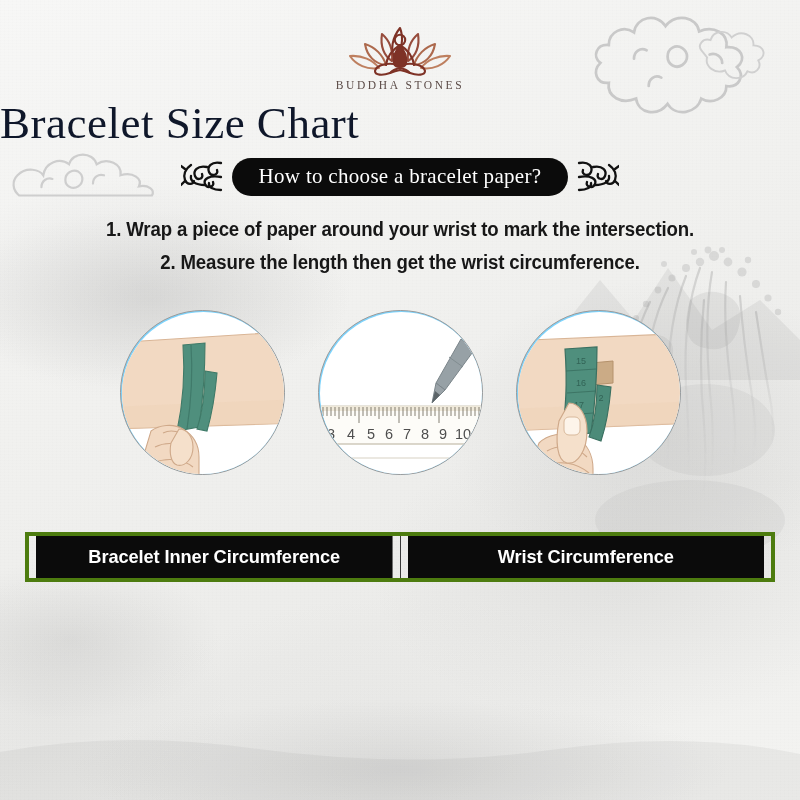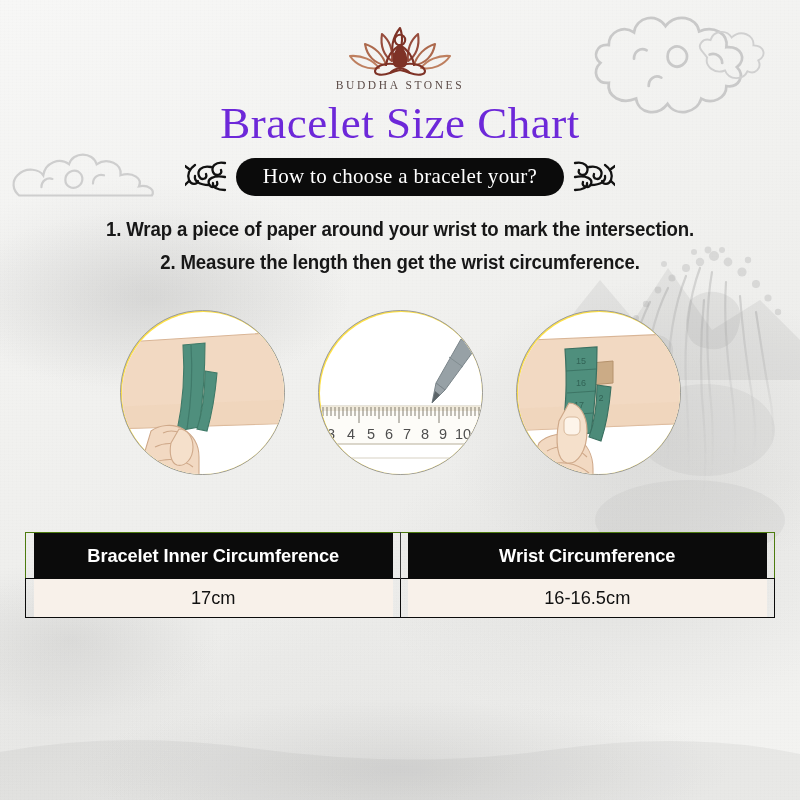--- a/index.html
+++ b/index.html
@@ -38,23 +38,23 @@
   #logo-block { position:absolute; top:18px; left:0; width:800px; text-align:center; }
   #logo-mark { display:block; margin:0 auto; }
   #logo-word {
     font-family:"Liberation Serif", serif;
     font-size:11.5px; letter-spacing:2.6px;
     color:#5a4a46; margin-top:1px;
   }
 
   
   #headline {
-    position:absolute; top:97px; left:0; width:800px; text-align:center;
+    position:absolute; top:97px; left:0; width:800px; text-align:left;
     font-family:"Liberation Serif", serif;
-    font-size:45px; font-weight:400; color:#6d28d9; letter-spacing:.5px;
+    font-size:45px; font-weight:400; color:#0f172a; letter-spacing:.5px;
   }
 
   
   #banner-row {
     position:absolute; top:158px; left:0; width:800px;
     display:flex; align-items:center; justify-content:center; gap:9px;
   }
   #banner-pill {
     background:#0b0b0b; color:#fff;
     border-radius:21px;
@@ -76,29 +76,29 @@
 
   
   #circle-row {
     position:absolute; top:310px; left:0; width:800px;
     display:flex; justify-content:center; gap:33px;
   }
   .circle {
     width:165px; height:165px; border-radius:50%;
     border:1.4px solid #9a9a9a;
     overflow:hidden; position:relative;
-    background:#fde047;
+    background:#7dd3fc;
   }
 
   
   #size-table {
     position:absolute; left:25px; top:532px;
     width:750px;
     border-collapse:collapse;
-    border:1px solid #4d7c0f;
+    border:4px solid #4d7c0f;
     table-layout:fixed;
   }
   #size-table th {
     background:#0b0b0b; color:#fff;
     font-family:"Liberation Sans", sans-serif;
     font-size:19px; font-weight:600; letter-spacing:-.1px;
     height:46px; text-align:center;
     border-right:1.5px solid #3a3a3a;
     transform:scaleX(.96);
   }
@@ -266,21 +266,21 @@
         <path d="M40 18 C28 16 22 20 24 25 C26 30 34 28 32 23"></path>
         <path d="M40 31 C32 31 27 28 28 24"></path>
         <path d="M26 8 C16 6 12 12 14 17 C16 22 23 20 21 15"></path>
         <path d="M24 26 C14 26 9 22 10 17"></path>
         <path d="M10 6 C4 10 2 16 4 21 C6 26 12 26 13 22"></path>
         <path d="M4 10 L0 7"></path>
           <path d="M4 22 L0 26"></path>
       </g>
     </svg>
 
-    <div id="banner-pill">How to choose a bracelet your?</div>
+    <div id="banner-pill">How to choose a bracelet paper?</div>
 
     <svg class="flourish" width="42" height="36" viewBox="0 0 42 36">
       <g fill="none" stroke="#111" stroke-width="2.3" stroke-linecap="round" transform="translate(42,0) scale(-1,1)">
         <path d="M40 4 C30 2 26 8 28 13 C30 18 38 16 36 11"></path>
         <path d="M40 18 C28 16 22 20 24 25 C26 30 34 28 32 23"></path>
         <path d="M40 31 C32 31 27 28 28 24"></path>
         <path d="M26 8 C16 6 12 12 14 17 C16 22 23 20 21 15"></path>
         <path d="M24 26 C14 26 9 22 10 17"></path>
         <path d="M10 6 C4 10 2 16 4 21 C6 26 12 26 13 22"></path>
         <path d="M4 10 L0 7"></path>
@@ -437,20 +437,16 @@
   </div>
 
   <table id="size-table">
     <thead>
       <tr>
         <th>Bracelet Inner Circumference</th>
         <th>Wrist Circumference</th>
       </tr>
     </thead>
     <tbody>
-      <tr>
-        <td>17cm</td>
-        <td>16-16.5cm</td>
-      </tr>
     </tbody>
   </table>
 
 </div>
 
 </body></html>

